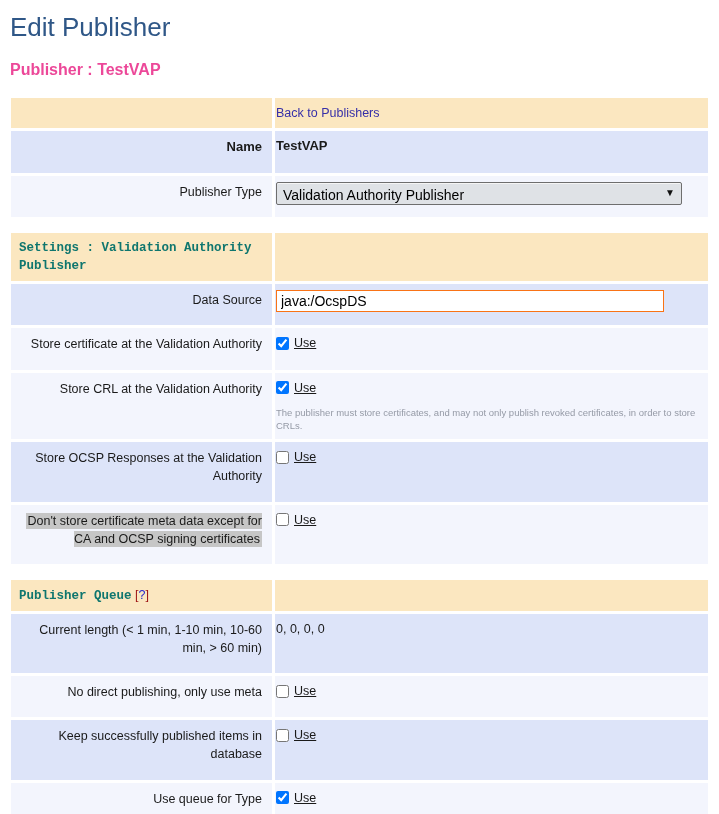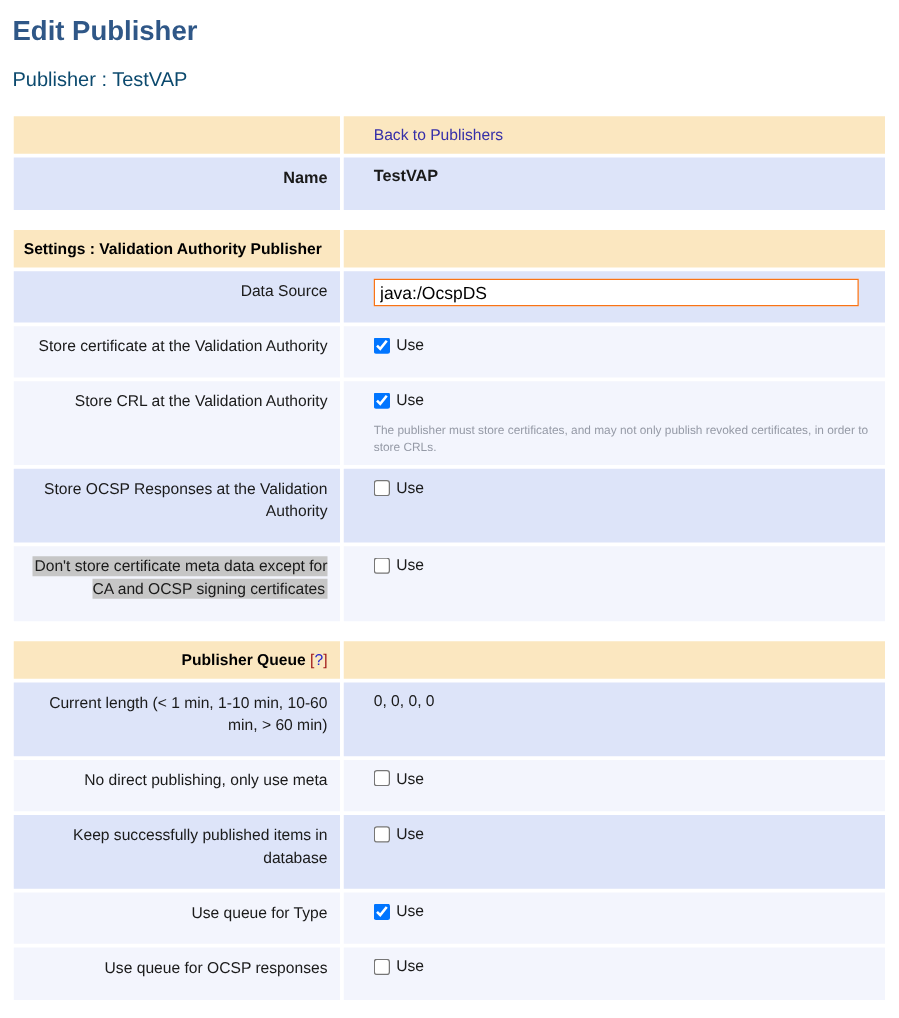--- a/index.html
+++ b/index.html
@@ -1,43 +1,43 @@
 <!DOCTYPE html>
 <html><head>
 <meta charset="utf-8">
 <style>
   html,body { margin:0; padding:0; background:#fff; }
   body { font-family:"Liberation Sans", sans-serif; color:#1a1a1a; width:719px; }
   .wrap { padding:0 8px; }
 
-  h1.page-title { color:#2F5787; font-size:22px; font-weight:bold; margin:12px 0 6px 2px; }
-  h2.page-subtitle { color:#0c4a6e; font-size:16px; font-weight:normal; margin:18px 0 16px 2px; }
+  h1.page-title { color:#2F5787; font-size:26px; font-weight:normal; margin:12px 0 6px 2px; }
+  h2.page-subtitle { color:#ec4899; font-size:16px; font-weight:bold; margin:18px 0 16px 2px; }
 
   table.form { width:703px; border-collapse:separate; border-spacing:3px; margin:0 0 10px 0; table-layout:fixed; }
   td { font-size:12.5px; vertical-align:top; }
   td.l { width:243px; text-align:right; padding:7px 10px 16px 8px; line-height:1.45; }
-  td.r { padding:6px 6px 6px 24px; line-height:1.45; }
+  td.r { padding:6px 6px 6px 1px; line-height:1.45; }
 
   .bg-hdr { background:#FBE7C0; }
   .bg-blue { background:#DDE4F9; }
   .bg-lite { background:#F3F5FD; }
 
-  .section-title { color:#000000; font-weight:bold; font-size:12.5px; }
+  .section-title { color:#0f766e; font-weight:bold; font-size:12.5px;font-family:Liberation Mono, monospace; }
   td.hdr-left { text-align:left; padding:6px 10px 6px 8px; }
-  td.hdr-right-align { text-align:right; padding:6px 10px 6px 8px; }
+  td.hdr-right-align { text-align:left; padding:6px 10px 6px 8px; }
 
   a.back-link { color:#362FA8; text-decoration:none; font-size:12.5px; cursor:pointer; }
   .help-bracket { color:#9F1616; font-weight:normal; }
   a.help-link { color:#2727CC; text-decoration:none; cursor:pointer; }
 
   .bold { font-weight:bold; font-size:13px; }
 
   .use-line { display:flex; align-items:center; gap:5px; }
   .use-line input[type=checkbox] { width:13px; height:13px; margin:0; }
-  .use-label { font-size:12.5px; }
+  .use-label { font-size:12.5px;text-decoration:underline; }
 
   input.text-input { width:378px; height:18px; border:1px solid #f97316; font-family:"Liberation Sans",sans-serif;
                      font-size:14px; padding:1px 4px; background:#fff; color:#000; }
 
   .select { position:relative; width:374px; height:17px; background:#dfe2e6; border:1px solid #6e6e6e;
             border-radius:2px; font-size:14px; color:#000; padding:2px 24px 2px 6px; cursor:pointer;
             white-space:nowrap; overflow:hidden; box-shadow:inset 0 1px 0 #f5f5f5; }
   .select .arrow { position:absolute; right:6px; top:3px; font-size:10px; color:#111; }
 
   .note { color:#959AA6; font-size:9.5px; margin-top:9px; }
@@ -56,20 +56,29 @@
     <tbody>
         <tr>
       <td class="l bg-hdr"></td>
       <td class="r bg-hdr">
         <a class="back-link">Back to Publishers</a>
       </td>
     </tr>
     <tr>
       <td class="l bg-blue bold">Name</td>
       <td class="r bg-blue bold">TestVAP</td>
+    </tr>
+    <tr>
+      <td class="l bg-lite">Publisher Type</td>
+      <td class="r bg-lite">
+        <div class="select">
+          <span>Validation Authority Publisher</span>
+          <span class="arrow">▼</span>
+        </div>
+      </td>
     </tr>
   </tbody>
     </table>
 
   <table class="form">
     <tbody>
         <tr>
       <td class="l bg-hdr hdr-left section-title">Settings : Validation Authority Publisher</td>
       <td class="r bg-hdr"></td>
     </tr>

